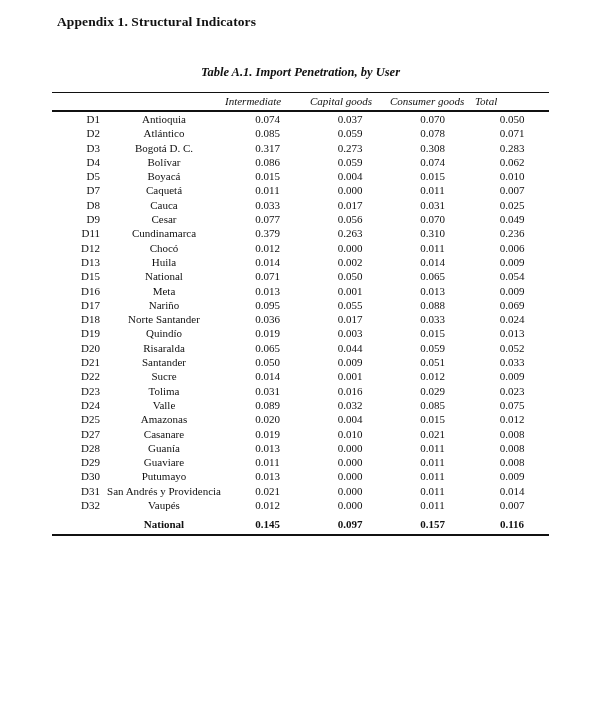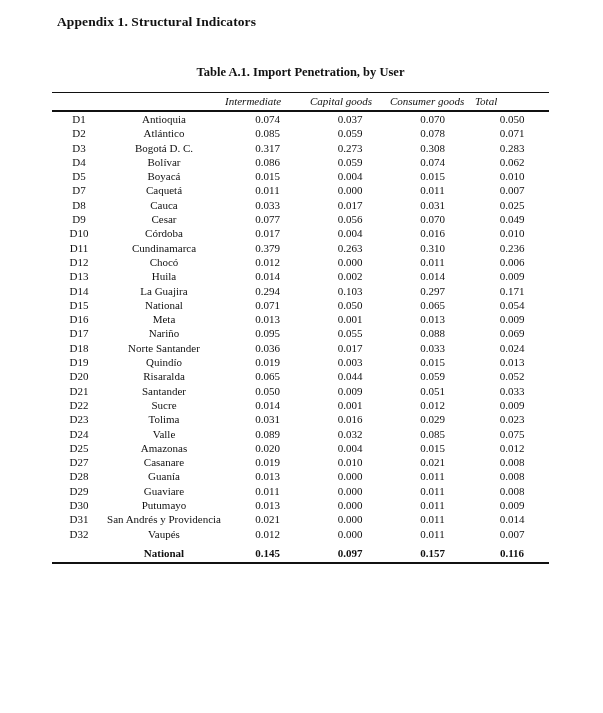--- a/index.html
+++ b/index.html
@@ -10,21 +10,21 @@
     color:#111111;
     position:relative;
   }
   .page{position:relative;width:603px;height:502px;background:#ffffff;}
   .appendix-heading{
     position:absolute;left:57px;top:14px;margin:0;
     font-size:13.5px;font-weight:bold;letter-spacing:.1px;
   }
   .table-title{
     position:absolute;left:52px;top:65px;width:497px;margin:0;
-    text-align:center;font-size:12.5px;font-weight:bold;
+    text-align:center;font-size:12.5px;font-weight:bold;font-style:italic;
   }
   table.ip-table{
     position:absolute;left:52px;top:92px;width:497px;
     border-collapse:collapse;table-layout:fixed;
     border-top:1px solid #111;
     border-bottom:2px solid #111;
     font-size:11px;
   }
   .ip-table col.c-code{width:48px}
   .ip-table col.c-name{width:125px}
@@ -35,21 +35,21 @@
   .ip-table th{
     font-weight:normal;font-style:italic;text-align:left;
     padding:1px 0 2px 0;height:14px;
     border-bottom:2.5px solid #111;
     overflow:hidden;white-space:nowrap;
   }
   .ip-table td{
     padding:0;height:14.3px;line-height:14.3px;
     overflow:hidden;white-space:nowrap;
   }
-  .ip-table td.code{text-align:center;padding-left:6px;}
+  .ip-table td.code{text-align:right;padding-left:6px;}
   .ip-table td.name{text-align:center;padding-left:3px;}
   .ip-table td.num{text-align:center;}
   .ip-table tr.national td{
     font-weight:bold;
     padding-top:5px;padding-bottom:2px;
   }
 </style>
 </head>
 <body>
 
@@ -137,28 +137,20 @@
         </tr>
         <tr>
           <td class="code">D9</td>
           <td class="name">Cesar</td>
           <td class="num">0.077</td>
           <td class="num">0.056</td>
           <td class="num">0.070</td>
           <td class="num">0.049</td>
         </tr>
         <tr>
-          <td class="code">D10</td>
-          <td class="name">Córdoba</td>
-          <td class="num">0.017</td>
-          <td class="num">0.004</td>
-          <td class="num">0.016</td>
-          <td class="num">0.010</td>
-        </tr>
-        <tr>
           <td class="code">D11</td>
           <td class="name">Cundinamarca</td>
           <td class="num">0.379</td>
           <td class="num">0.263</td>
           <td class="num">0.310</td>
           <td class="num">0.236</td>
         </tr>
         <tr>
           <td class="code">D12</td>
           <td class="name">Chocó</td>
@@ -167,28 +159,20 @@
           <td class="num">0.011</td>
           <td class="num">0.006</td>
         </tr>
         <tr>
           <td class="code">D13</td>
           <td class="name">Huila</td>
           <td class="num">0.014</td>
           <td class="num">0.002</td>
           <td class="num">0.014</td>
           <td class="num">0.009</td>
-        </tr>
-        <tr>
-          <td class="code">D14</td>
-          <td class="name">La Guajira</td>
-          <td class="num">0.294</td>
-          <td class="num">0.103</td>
-          <td class="num">0.297</td>
-          <td class="num">0.171</td>
         </tr>
         <tr>
           <td class="code">D15</td>
           <td class="name">National</td>
           <td class="num">0.071</td>
           <td class="num">0.050</td>
           <td class="num">0.065</td>
           <td class="num">0.054</td>
         </tr>
         <tr>

